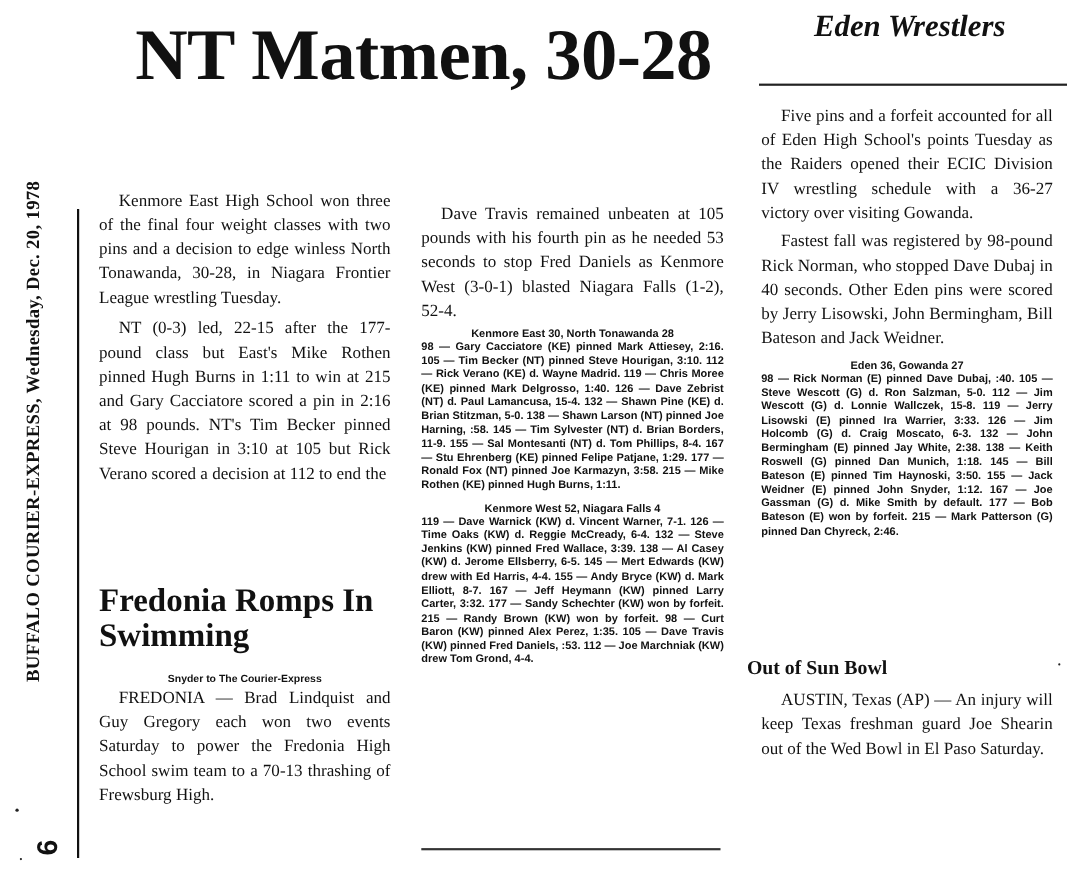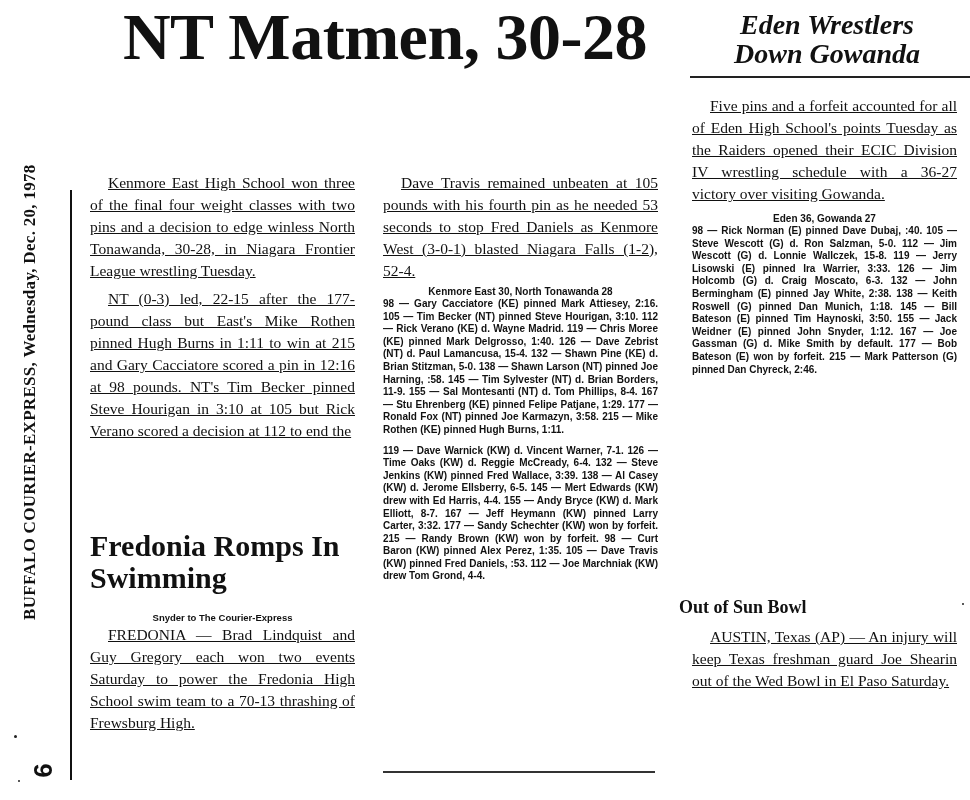--- a/index.html
+++ b/index.html
@@ -5,23 +5,23 @@
   html, body { margin:0; padding:0; }
   body { width:970px; height:800px; background:#ffffff; position:relative; overflow:hidden; color:#111; font-family:"DejaVu Serif", serif; }
   .abs { position:absolute; }
   .folio { left:22px; top:180px; width:50px; height:600px; }
   .folio-rule { position:absolute; left:70px; top:190px; width:2px; height:590px; background:#111; }
   .folio-text { position:absolute; left:-250px; top:330px; width:560px; transform:rotate(-90deg); font-family:"Liberation Serif", serif; font-weight:bold; font-size:17px; letter-spacing:0.3px; white-space:nowrap; }
   .folio-page { position:absolute; left:36px; top:755px; font-family:"Liberation Sans", sans-serif; font-weight:bold; font-size:26px; transform:rotate(-90deg); }
   .headline-main { left:85px; top:4px; width:600px; font-family:"Liberation Serif", serif; font-weight:bold; text-align:center; line-height:1; }
   .hl1 { font-size:60px; letter-spacing:-1px; display:block; position:relative; }
   .hl1::after { content:""; position:absolute; left:0; right:0; top:53%; height:2px; background:#222; }
-  .hl2 { font-size:66px; display:block; letter-spacing:-0.5px; }
+  .hl2 { font-size:66px; display:block; margin-top:14px; letter-spacing:-0.5px; }
   .col { font-family:"Liberation Serif", serif; font-size:15.5px; line-height:22px; text-align:justify; }
-  .col p { margin:0; text-indent:18px;text-decoration:underline; }
+  .col p { margin:0; text-indent:18px; }
   .col1 { left:90px; top:172px; width:265px; }
   .col2 { left:383px; top:172px; width:275px; }
   .col3 { left:692px; top:95px; width:265px; }
   .subhead { font-family:"Liberation Serif", serif; font-weight:bold; line-height:1.05; }
   .fredonia-head { left:90px; top:530px; width:270px; font-size:30px; }
   .byline { left:90px; top:612px; width:265px; text-align:center; font-family:"Liberation Sans", sans-serif; font-weight:bold; font-size:9.5px; }
   .fredonia-body { left:90px; top:624px; width:265px; }
   .box-head { font-family:"Liberation Sans", sans-serif; font-weight:bold; font-size:10px; text-align:center; line-height:12px; }
   .results { font-family:"Liberation Sans", sans-serif; font-weight:bold; font-size:10px; line-height:12.6px; text-align:justify; }
   .eden-head { left:692px; top:10px; width:270px; font-size:28px; text-align:center;font-style:italic; }
@@ -39,48 +39,49 @@
 <div class="folio-rule"></div>
 <div class="folio-text">BUFFALO COURIER-EXPRESS, Wednesday, Dec. 20, 1978</div>
 <div class="folio-page">6</div>
 
 <div class="abs headline-main">
   <span class="hl2">NT Matmen, 30-28</span>
 </div>
 
 <div class="abs col col1">
   <p>Kenmore East High School won three of the final four weight classes with two pins and a decision to edge winless North Tonawanda, 30-28, in Niagara Frontier League wrestling Tuesday.</p>
-  <p style="margin-top:6px;">NT (0-3) led, 22-15 after the 177-pound class but East's Mike Rothen pinned Hugh Burns in 1:11 to win at 215 and Gary Cacciatore scored a pin in 12:16 at 98 pounds. NT's Tim Becker pinned Steve Hourigan in 3:10 at 105 but Rick Verano scored a decision at 112 to end the</p>
+  <p style="margin-top:6px;">NT (0-3) led, 22-15 after the 177-pound class but East's Mike Rothen pinned Hugh Burns in 1:11 to win at 215 and Gary Cacciatore scored a pin in 2:16 at 98 pounds. NT's Tim Becker pinned Steve Hourigan in 3:10 at 105 but Rick Verano scored a decision at 112 to end the</p>
 </div>
 
 <div class="abs subhead fredonia-head">Fredonia Romps In Swimming</div>
 <div class="abs byline">Snyder to The Courier-Express</div>
 <div class="abs col fredonia-body">
   <p>FREDONIA — Brad Lindquist and Guy Gregory each won two events Saturday to power the Fredonia High School swim team to a 70-13 thrashing of Frewsburg High.</p>
 </div>
 
 <div class="abs col col2">
-  <p style="margin-top:0;">Dave Travis remained unbeaten at 105 pounds with his fourth pin as he needed 53 seconds to stop Fred Daniels as Kenmore West (3-0-1) blasted Niagara Falls (1-2), 52-4.</p>
+  <p style="margin-top:12px;">Dave Travis remained unbeaten at 105 pounds with his fourth pin as he needed 53 seconds to stop Fred Daniels as Kenmore West (3-0-1) blasted Niagara Falls (1-2), 52-4.</p>
   <div style="margin-top:4px;">
     <div class="box-head">Kenmore East 30, North Tonawanda 28</div>
     <div class="results">98 — Gary Cacciatore (KE) pinned Mark Attiesey, 2:16. 105 — Tim Becker (NT) pinned Steve Hourigan, 3:10. 112 — Rick Verano (KE) d. Wayne Madrid. 119 — Chris Moree (KE) pinned Mark Delgrosso, 1:40. 126 — Dave Zebrist (NT) d. Paul Lamancusa, 15-4. 132 — Shawn Pine (KE) d. Brian Stitzman, 5-0. 138 — Shawn Larson (NT) pinned Joe Harning, :58. 145 — Tim Sylvester (NT) d. Brian Borders, 11-9. 155 — Sal Montesanti (NT) d. Tom Phillips, 8-4. 167 — Stu Ehrenberg (KE) pinned Felipe Patjane, 1:29. 177 — Ronald Fox (NT) pinned Joe Karmazyn, 3:58. 215 — Mike Rothen (KE) pinned Hugh Burns, 1:11.</div>
   </div>
   <div style="margin-top:8px;">
+    <div class="box-head">Kenmore West 52, Niagara Falls 4</div>
     <div class="results">119 — Dave Warnick (KW) d. Vincent Warner, 7-1. 126 — Time Oaks (KW) d. Reggie McCready, 6-4. 132 — Steve Jenkins (KW) pinned Fred Wallace, 3:39. 138 — Al Casey (KW) d. Jerome Ellsberry, 6-5. 145 — Mert Edwards (KW) drew with Ed Harris, 4-4. 155 — Andy Bryce (KW) d. Mark Elliott, 8-7. 167 — Jeff Heymann (KW) pinned Larry Carter, 3:32. 177 — Sandy Schechter (KW) won by forfeit. 215 — Randy Brown (KW) won by forfeit. 98 — Curt Baron (KW) pinned Alex Perez, 1:35. 105 — Dave Travis (KW) pinned Fred Daniels, :53. 112 — Joe Marchniak (KW) drew Tom Grond, 4-4.</div>
   </div>
 </div>
 <div class="abs col2-rule"></div>
 
 <div class="abs subhead eden-head">
   <span>Eden Wrestlers</span>
-  <span>Down Gowanda</span>
 </div>
 <div class="abs eden-rule"></div>
 <div class="abs col col3">
   <p>Five pins and a forfeit accounted for all of Eden High School's points Tuesday as the Raiders opened their ECIC Division IV wrestling schedule with a 36-27 victory over visiting Gowanda.</p>
+  <p style="margin-top:4px;">Fastest fall was registered by 98-pound Rick Norman, who stopped Dave Dubaj in 40 seconds. Other Eden pins were scored by Jerry Lisowski, John Bermingham, Bill Bateson and Jack Weidner.</p>
   <div style="margin-top:8px;">
     <div class="box-head">Eden 36, Gowanda 27</div>
     <div class="results">98 — Rick Norman (E) pinned Dave Dubaj, :40. 105 — Steve Wescott (G) d. Ron Salzman, 5-0. 112 — Jim Wescott (G) d. Lonnie Wallczek, 15-8. 119 — Jerry Lisowski (E) pinned Ira Warrier, 3:33. 126 — Jim Holcomb (G) d. Craig Moscato, 6-3. 132 — John Bermingham (E) pinned Jay White, 2:38. 138 — Keith Roswell (G) pinned Dan Munich, 1:18. 145 — Bill Bateson (E) pinned Tim Haynoski, 3:50. 155 — Jack Weidner (E) pinned John Snyder, 1:12. 167 — Joe Gassman (G) d. Mike Smith by default. 177 — Bob Bateson (E) won by forfeit. 215 — Mark Patterson (G) pinned Dan Chyreck, 2:46.</div>
   </div>
 </div>
 
 <div class="abs subhead sun-head">Out of Sun Bowl</div>
 <div class="abs col sun-body">
   <p>AUSTIN, Texas (AP) — An injury will keep Texas freshman guard Joe Shearin out of the Wed Bowl in El Paso Saturday.</p>
 </div>

